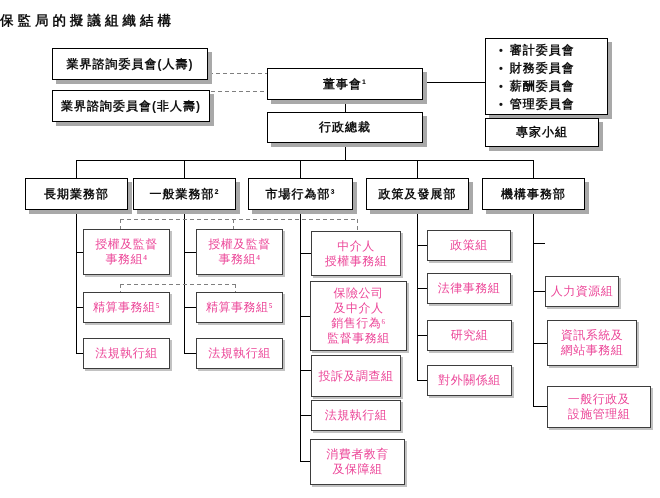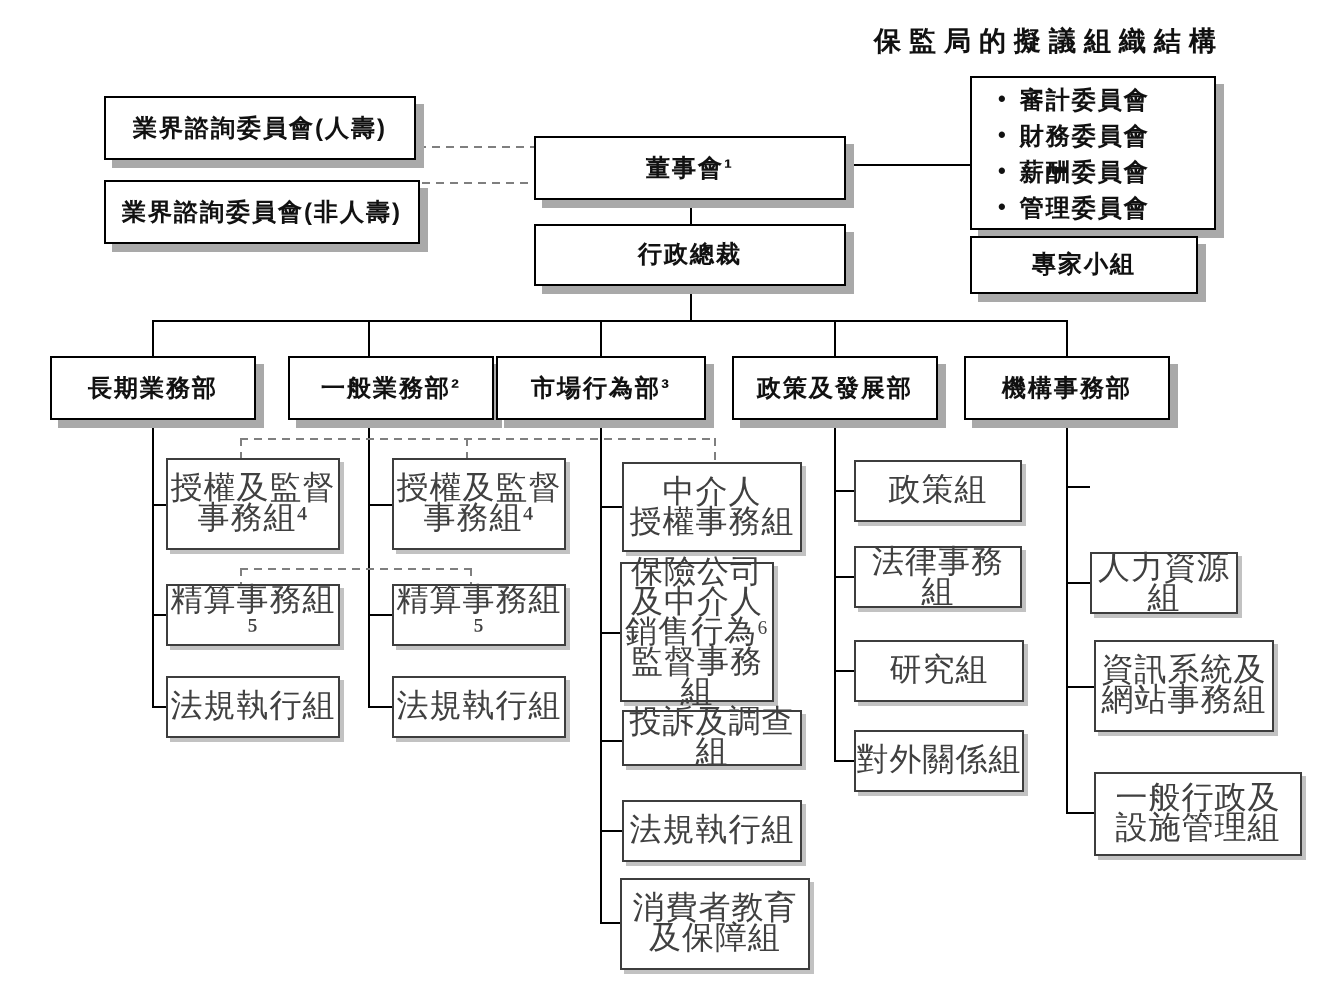--- a/index.html
+++ b/index.html
@@ -1,35 +1,35 @@
 <!DOCTYPE html>
 <html><head>
 <meta charset="utf-8">
 <style>
   html,body{margin:0;padding:0;background:#fff;}
   .stage{
     position:relative;width:660px;height:498px;background:#ffffff;
     font-family:"Liberation Sans",sans-serif;color:#000;overflow:hidden;
   }
   .title{
-    position:absolute;left:0;top:12px;width:612px;text-align:right;
+    position:absolute;left:0;top:12px;width:612px;text-align:left;
     font-weight:bold;font-size:13.5px;letter-spacing:4px;color:#111;
   }
   .box{
     position:absolute;background:#fff;border:1px solid #000;box-sizing:border-box;
     display:flex;align-items:center;justify-content:center;text-align:center;
   }
   .hdr{
     font-weight:bold;font-size:12px;letter-spacing:1px;color:#111;
     box-shadow:4px 4px 0 #a9a9a9;
   }
   .unit{
-    font-family:"Liberation Serif",serif;font-weight:normal;font-size:16px;
+    font-family:"Liberation Serif",serif;font-weight:normal;font-size:12px;
     line-height:15px;border:1px solid #3d3d3d;box-shadow:2px 2px 0 #c2c2c2;
-    white-space:pre-line;letter-spacing:0.5px;color:#404040;
+    white-space:pre-line;letter-spacing:0.5px;color:#ec4899;
   }
   .committees{
     flex-direction:column;align-items:flex-start;justify-content:center;
     padding-left:13px;text-align:left;
   }
   .committees .row{display:flex;align-items:center;line-height:18px;}
   .committees .bullet{font-size:11px;margin-right:6px;}
   svg.wires{position:absolute;left:0;top:0;}
 </style>
 </head>
@@ -124,42 +124,42 @@
       <span class="bullet">•</span>
       <span>管理委員會</span>
     </div>
   </div>
 
   <div class="box hdr" style="left:267px;top:112px;width:156px;height:31px;">行政總裁</div>
 
   <div class="box hdr" style="left:485px;top:118px;width:114px;height:29px;">專家小組</div>
 
   <div class="box hdr" style="left:25px;top:178px;width:103px;height:32px;">長期業務部</div>
-  <div class="box hdr" style="left:133px;top:178px;width:103px;height:32px;margin-left:11px;">一般業務部²</div>
+  <div class="box hdr" style="left:133px;top:178px;width:103px;height:32px;">一般業務部²</div>
   <div class="box hdr" style="left:248px;top:178px;width:105px;height:32px;">市場行為部³</div>
   <div class="box hdr" style="left:366px;top:178px;width:103px;height:32px;">政策及發展部</div>
   <div class="box hdr" style="left:482px;top:178px;width:103px;height:32px;">機構事務部</div>
 
   <div class="box unit" style="left:83px;top:229px;width:87px;height:46px;">授權及監督
 事務組⁴</div>
   <div class="box unit" style="left:83px;top:292px;width:87px;height:31px;">精算事務組⁵</div>
   <div class="box unit" style="left:83px;top:338px;width:87px;height:31px;">法規執行組</div>
 
   <div class="box unit" style="left:196px;top:229px;width:87px;height:46px;">授權及監督
 事務組⁴</div>
   <div class="box unit" style="left:196px;top:292px;width:87px;height:31px;">精算事務組⁵</div>
   <div class="box unit" style="left:196px;top:338px;width:87px;height:31px;">法規執行組</div>
 
   <div class="box unit" style="left:311px;top:231px;width:90px;height:45px;">中介人
 授權事務組</div>
-  <div class="box unit" style="left:310px;top:281px;width:77px;height:70px;">保險公司
+  <div class="box unit" style="left:310px;top:281px;width:97px;height:70px;">保險公司
 及中介人
 銷售行為⁶
 監督事務組</div>
-  <div class="box unit" style="left:311px;top:355px;width:90px;height:28px;">投訴及調查組</div>
+  <div class="box unit" style="left:311px;top:355px;width:90px;height:42px;">投訴及調查組</div>
   <div class="box unit" style="left:311px;top:400px;width:90px;height:31px;">法規執行組</div>
   <div class="box unit" style="left:310px;top:439px;width:95px;height:46px;">消費者教育
 及保障組</div>
 
   <div class="box unit" style="left:427px;top:230px;width:84px;height:31px;">政策組</div>
   <div class="box unit" style="left:427px;top:273px;width:84px;height:31px;">法律事務組</div>
   <div class="box unit" style="left:427px;top:320px;width:85px;height:31px;">研究組</div>
   <div class="box unit" style="left:427px;top:365px;width:85px;height:31px;">對外關係組</div>
 
   <div class="box unit" style="left:545px;top:276px;width:74px;height:31px;">人力資源組</div>

